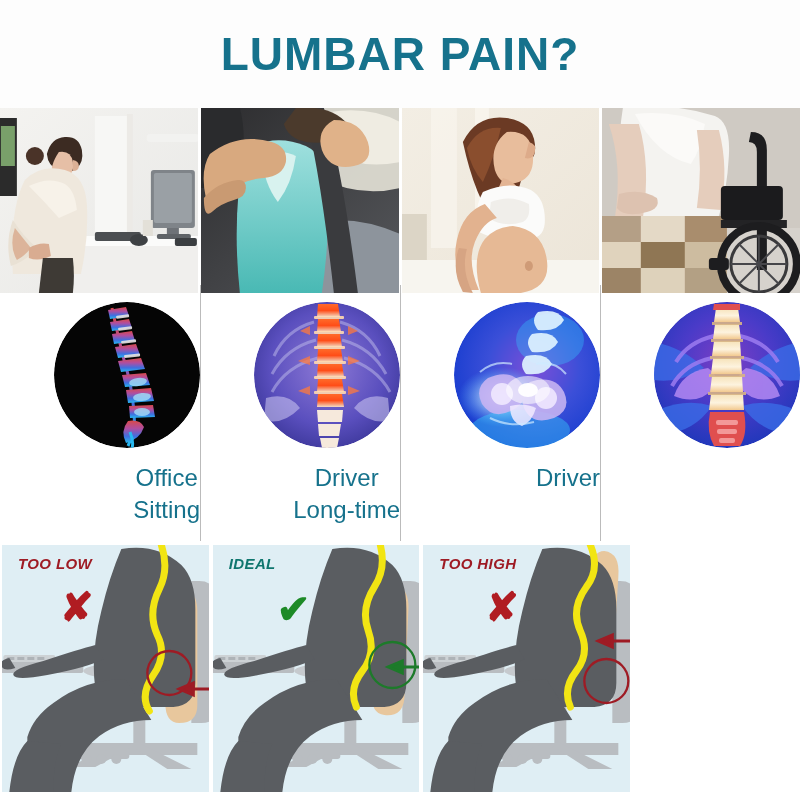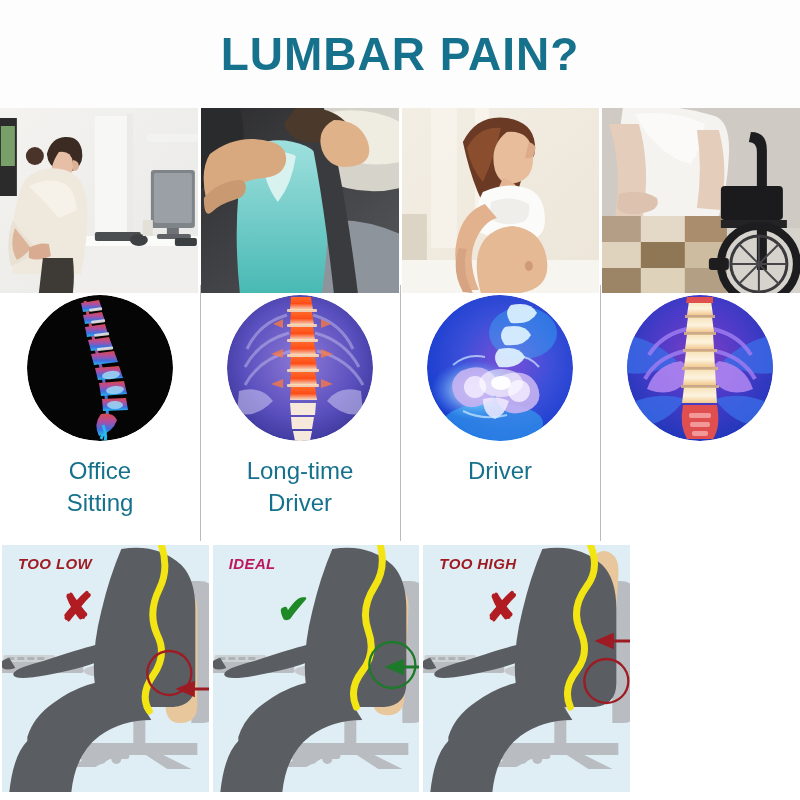--- a/index.html
+++ b/index.html
@@ -46,22 +46,22 @@
   .cause-row{
     display:flex;
     width:800px;
     height:250px;
     background:#ffffff;
   }
   .cause-cell{
     flex:1;
     display:flex;
     flex-direction:column;
-    align-items:center;
-    padding-top:2px;
+    align-items:flex-end;
+    padding-top:9px;
     position:relative;
   }
   .cause-cell + .cause-cell::before{
     content:"";
     position:absolute;
     left:0; top:-8px; bottom:2px;
     width:1px;
     background:#bbbbbb;
   }
   .circle-wrap{
@@ -102,21 +102,21 @@
     position:absolute;
     left:16px; top:10px;
     font-size:15px;
     font-weight:bold;
     font-style:italic;
     letter-spacing:.4px;
     font-family:"Liberation Sans", sans-serif;
     z-index:3;
   }
   .cap-bad{ color:#9e1b24; }
-  .cap-good{ color:#be185d; }
+  .cap-good{ color:#0f766e; }
 
   .mark{
     position:absolute;
     z-index:3;
     font-size:40px;
     font-weight:bold;
     line-height:1;
   }
 </style>
 </head>
@@ -381,22 +381,22 @@
           <path d="M56 24 l-10 5 l10 4z"></path>
           <path d="M94 24 l10 5 l-10 4z"></path>
           <path d="M56 54 l-12 5 l12 4z"></path>
           <path d="M94 54 l12 5 l-12 4z"></path>
           <path d="M56 84 l-12 5 l12 4z"></path>
           <path d="M94 84 l12 5 l-12 4z"></path>
         </g>
       </svg>
     </div>
     <div class="cause-label">
+      <span>Driver</span>
       <span>Long-time</span>
-      <span>Driver</span>
     </div>
   </div>
 
   <div class="cause-cell">
     <div class="circle-wrap">
       <svg viewBox="0 0 146 146">
         <defs>
           <radialGradient id="pbg3" cx="55%" cy="45%" r="70%">
             <stop offset="0" stop-color="#7c4fd8"></stop>
             <stop offset="0.45" stop-color="#3b4fd8"></stop>

